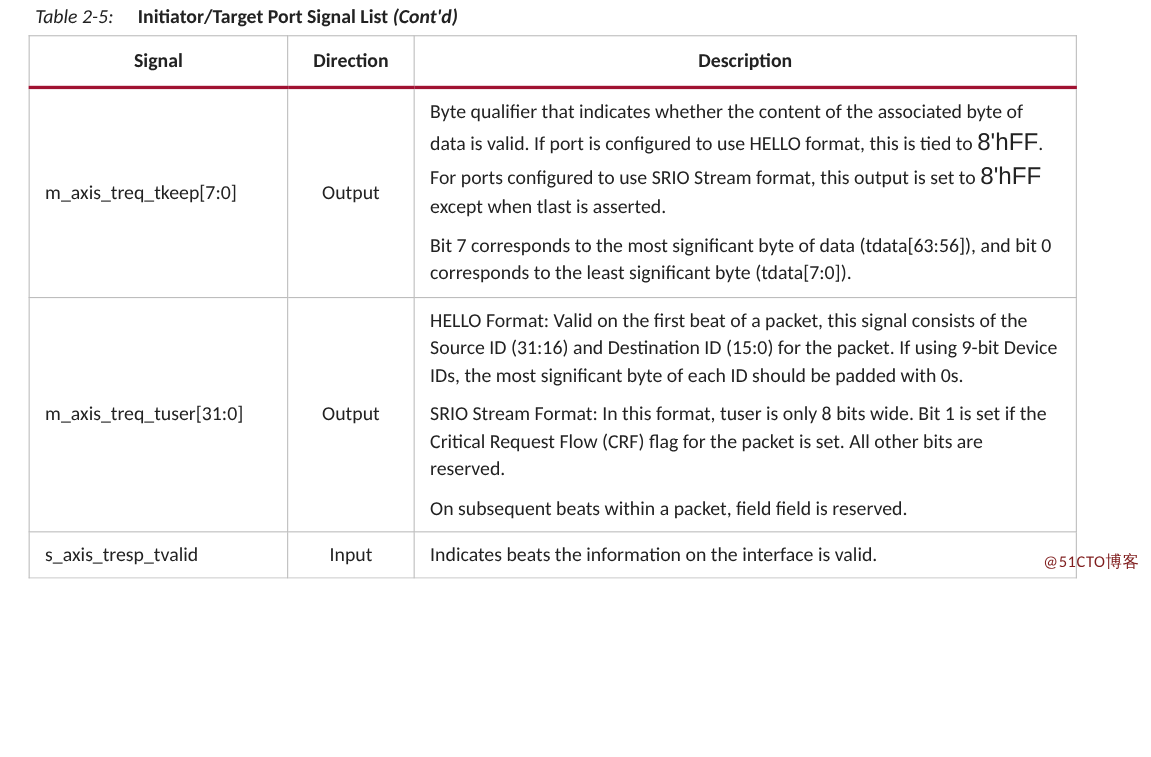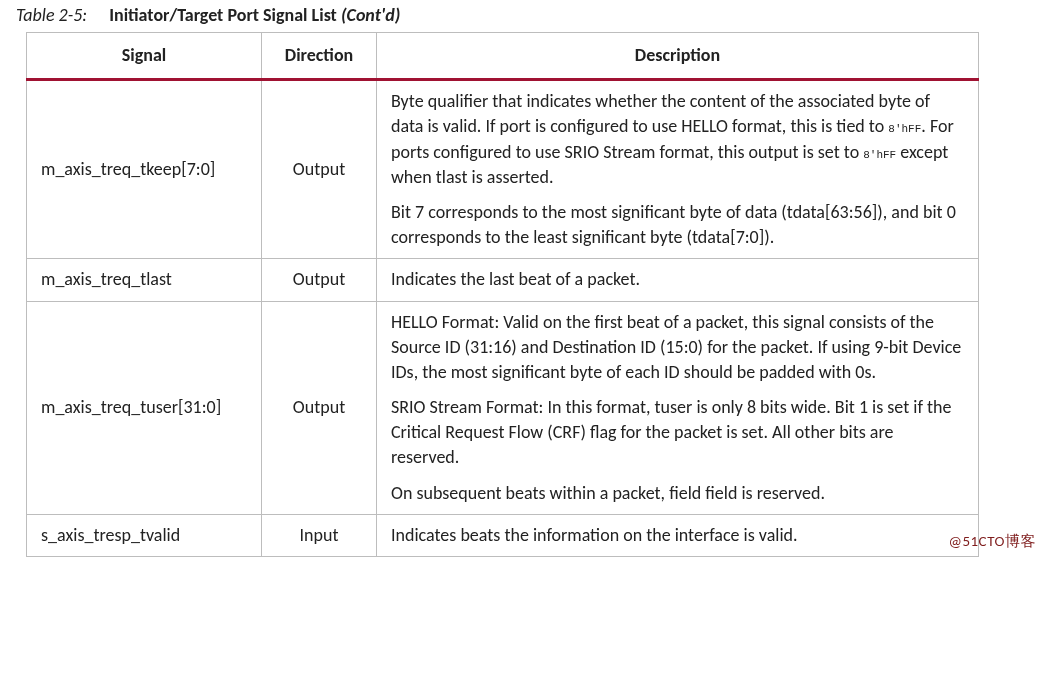--- a/index.html
+++ b/index.html
@@ -5,21 +5,21 @@
   body {
     margin: 0;
     padding: 0;
     font-family: "Segoe UI", "Calibri", Arial, sans-serif;
     color: #222;
     background: #fff;
     width: 1046px;
     position: relative;
   }
   .page {
-    padding: 4px 6px 0 6px;
+    padding: 4px 6px 0 22px;
   }
   .table-caption {
     font-size: 18px;
     font-weight: 400;
     margin: 0 0 6px 10px;
   }
   .table-caption .label {
     font-style: italic;
     font-weight: 400;
     padding-right: 18px;
@@ -29,21 +29,21 @@
   }
   .table-caption .contd {
     font-weight: 700;
     font-style: italic;
   }
 
   table.signal {
     border-collapse: collapse;
     width: 953px;
     table-layout: fixed;
-    margin-left: 20px;
+    margin-left: 4px;
   }
   col.c-sig { width: 235px; }
   col.c-dir { width: 115px; }
   col.c-desc { width: auto; }
 
   th, td {
     border: 1px solid #bdbdbd;
     padding: 8px 14px;
     vertical-align: middle;
     font-size: 18px;
@@ -56,21 +56,21 @@
     text-align: center;
     padding: 10px 14px;
   }
   thead tr th {
     border-bottom: 3px solid #a01232;
   }
   td.sig { white-space: nowrap; }
   td.dir { text-align: center; }
   td.desc p { margin: 0 0 10px 0; }
   td.desc p:last-child { margin-bottom: 0; }
-  td.desc .mono { font-family: Liberation Mono, monospace; font-size: 11px; }
+  td.desc .mono { font-family: Liberation Sans, sans-serif; font-size: 22px; }
 
   .watermark {
     position: absolute;
     right: 10px;
     bottom: 6px;
     font-size: 15px;
     color: #7f1d1d;
     pointer-events: none;
     letter-spacing: 0.5px;
   }
@@ -101,27 +101,20 @@
     <tbody id="rows">
         <tr>
           <td class="sig">m_axis_treq_tkeep[7:0]</td>
           <td class="dir">Output</td>
           <td class="desc">
             <p>Byte qualifier that indicates whether the content of the associated byte of data is valid. If port is configured to use HELLO format, this is tied to <span class="mono">8'hFF</span>. For ports configured to use SRIO Stream format, this output is set to <span class="mono">8'hFF</span> except when tlast is asserted.</p>
             <p>Bit 7 corresponds to the most significant byte of data (tdata[63:56]), and bit 0 corresponds to the least significant byte (tdata[7:0]).</p>
           </td>
         </tr>
         <tr>
-          <td class="sig">m_axis_treq_tlast</td>
-          <td class="dir">Output</td>
-          <td class="desc">
-            <p>Indicates the last beat of a packet.</p>
-          </td>
-        </tr>
-        <tr>
           <td class="sig">m_axis_treq_tuser[31:0]</td>
           <td class="dir">Output</td>
           <td class="desc">
             <p>HELLO Format: Valid on the first beat of a packet, this signal consists of the Source ID (31:16) and Destination ID (15:0) for the packet. If using 9-bit Device IDs, the most significant byte of each ID should be padded with 0s.</p>
             <p>SRIO Stream Format: In this format, tuser is only 8 bits wide. Bit 1 is set if the Critical Request Flow (CRF) flag for the packet is set. All other bits are reserved.</p>
             <p>On subsequent beats within a packet, field field is reserved.</p>
           </td>
         </tr>
         <tr>
           <td class="sig">s_axis_tresp_tvalid</td>

